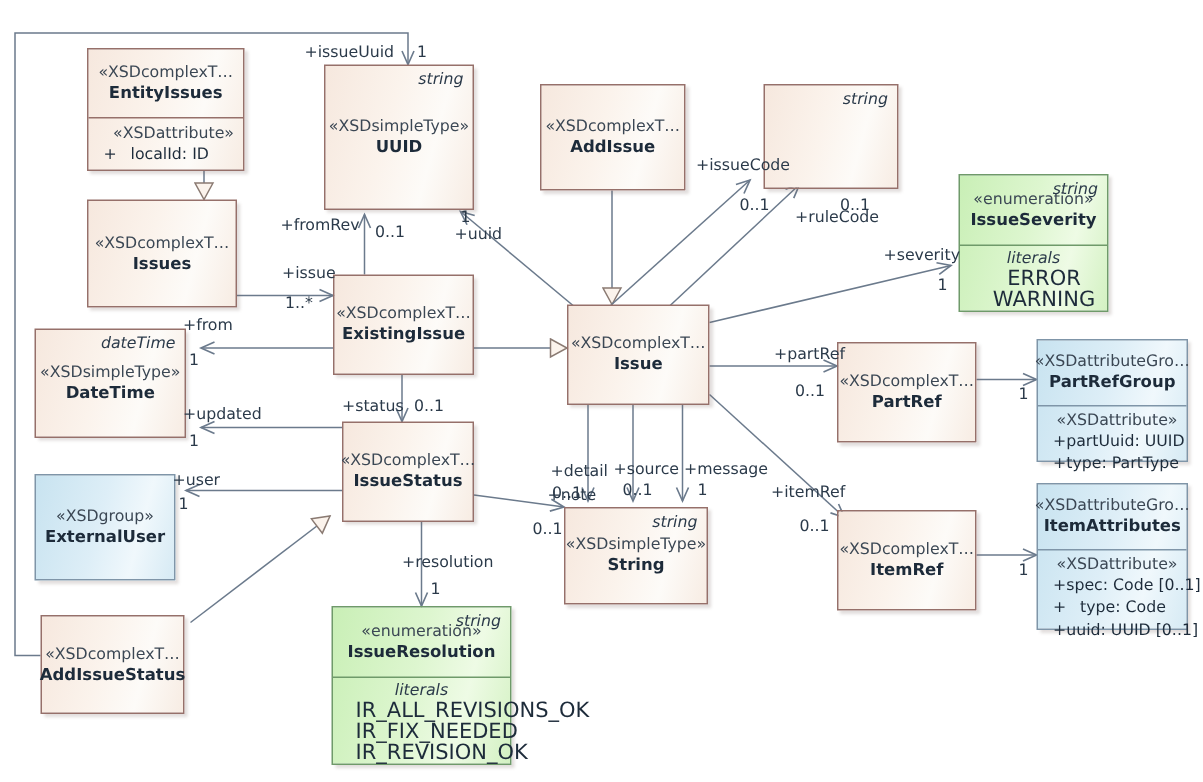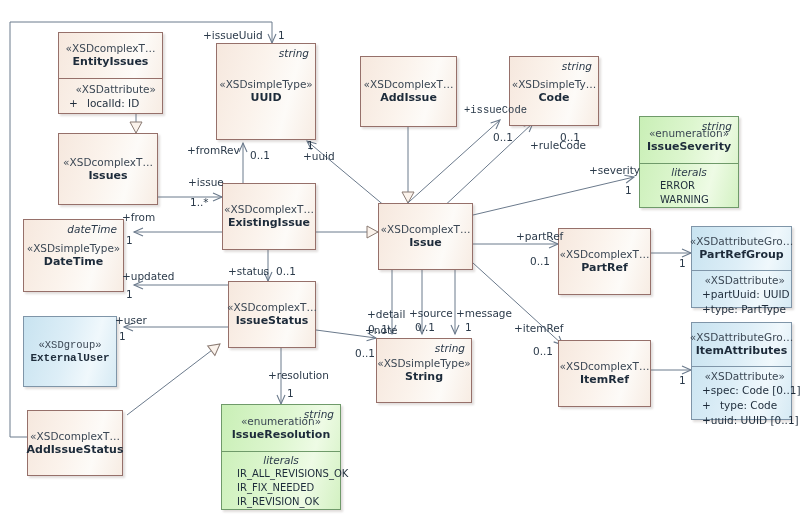--- a/index.html
+++ b/index.html
@@ -70,25 +70,26 @@
     margin-top: 1px;
   }
   .litlabel {
     text-align: center;
     font-style: italic;
     font-size: 10.5px;
     color: #2b3a4a;
     margin-bottom: 1px;
   }
   .lit {
-    font-size: 10px;
+    font-size: 14px;
     color: #1d2b3a;
     padding-left: 14px;
     line-height: 14px;
     white-space: nowrap;
+    text-align: center;
   }
   .attrrow {
     font-size: 10.5px;
     color: #1d2b3a;
     line-height: 15px;
     white-space: nowrap;
     display: flex;
   }
   .attrrow .vis { width: 18px; padding-left: 4px; }
   .attrcomp .stereotype { text-align: right; margin-bottom: 1px; }
@@ -215,24 +216,20 @@
       <div class="hdr-center">
         <div class="stereotype">«XSDcomplexT…</div>
         <div class="cname">AddIssue</div>
       </div>
     </div>
   </div>
 
   <div class="node" style="left:509px; top:56px; width:90px; height:70px;">
     <div class="compartment" style="height:100%;">
       <div class="basetype">string</div>
-      <div class="hdr-center">
-        <div class="stereotype">«XSDsimpleTy…</div>
-        <div class="cname">Code</div>
-      </div>
     </div>
   </div>
 
   <div class="node green" style="left:639px; top:116px; width:100px; height:92px;">
     <div class="compartment" style="height:46px;">
       <div class="basetype">string</div>
       <div class="hdr-center">
         <div class="stereotype">«enumeration»</div>
         <div class="cname">IssueSeverity</div>
       </div>
@@ -275,21 +272,21 @@
   <div class="node" style="left:228px; top:281px; width:88px; height:67px;">
     <div class="compartment" style="height:100%;">
       <div class="hdr-center">
         <div class="stereotype">«XSDcomplexT…</div>
         <div class="cname">IssueStatus</div>
       </div>
     </div>
   </div>
 
   <div class="node blue" style="left:23px; top:316px; width:94px; height:71px;">
-    <div class="compartment" style="height:100%;font-family:Liberation Mono, monospace;">
+    <div class="compartment" style="height:100%;">
       <div class="hdr-center">
         <div class="stereotype">«XSDgroup»</div>
         <div class="cname">ExternalUser</div>
       </div>
     </div>
   </div>
 
   <div class="node" style="left:27px; top:410px; width:96px; height:66px;">
     <div class="compartment" style="height:100%;">
       <div class="hdr-center">
@@ -419,21 +416,21 @@
 
   <div class="edge-label" style="left:367px; top:308px;">+detail</div>
   <div class="edge-label" style="left:368px; top:323px;">0..1</div>
 
   <div class="edge-label" style="left:409px; top:307px;">+source</div>
   <div class="edge-label" style="left:415px; top:321px;">0..1</div>
 
   <div class="edge-label" style="left:456px; top:307px;">+message</div>
   <div class="edge-label" style="left:465px; top:321px;">1</div>
 
-  <div class="edge-label" style="left:464px; top:104px;font-family:Liberation Mono, monospace;">+issueCode</div>
+  <div class="edge-label" style="left:464px; top:104px;">+issueCode</div>
   <div class="edge-label" style="left:493px; top:131px;">0..1</div>
 
   <div class="edge-label" style="left:510px; top:139px;margin-left:20px;">+ruleCode</div>
   <div class="edge-label" style="left:560px; top:131px;">0..1</div>
 
   <div class="edge-label" style="left:589px; top:164px;">+severity</div>
   <div class="edge-label" style="left:625px; top:184px;">1</div>
 
   <div class="edge-label" style="left:516px; top:230px;">+partRef</div>
   <div class="edge-label" style="left:530px; top:255px;">0..1</div>

